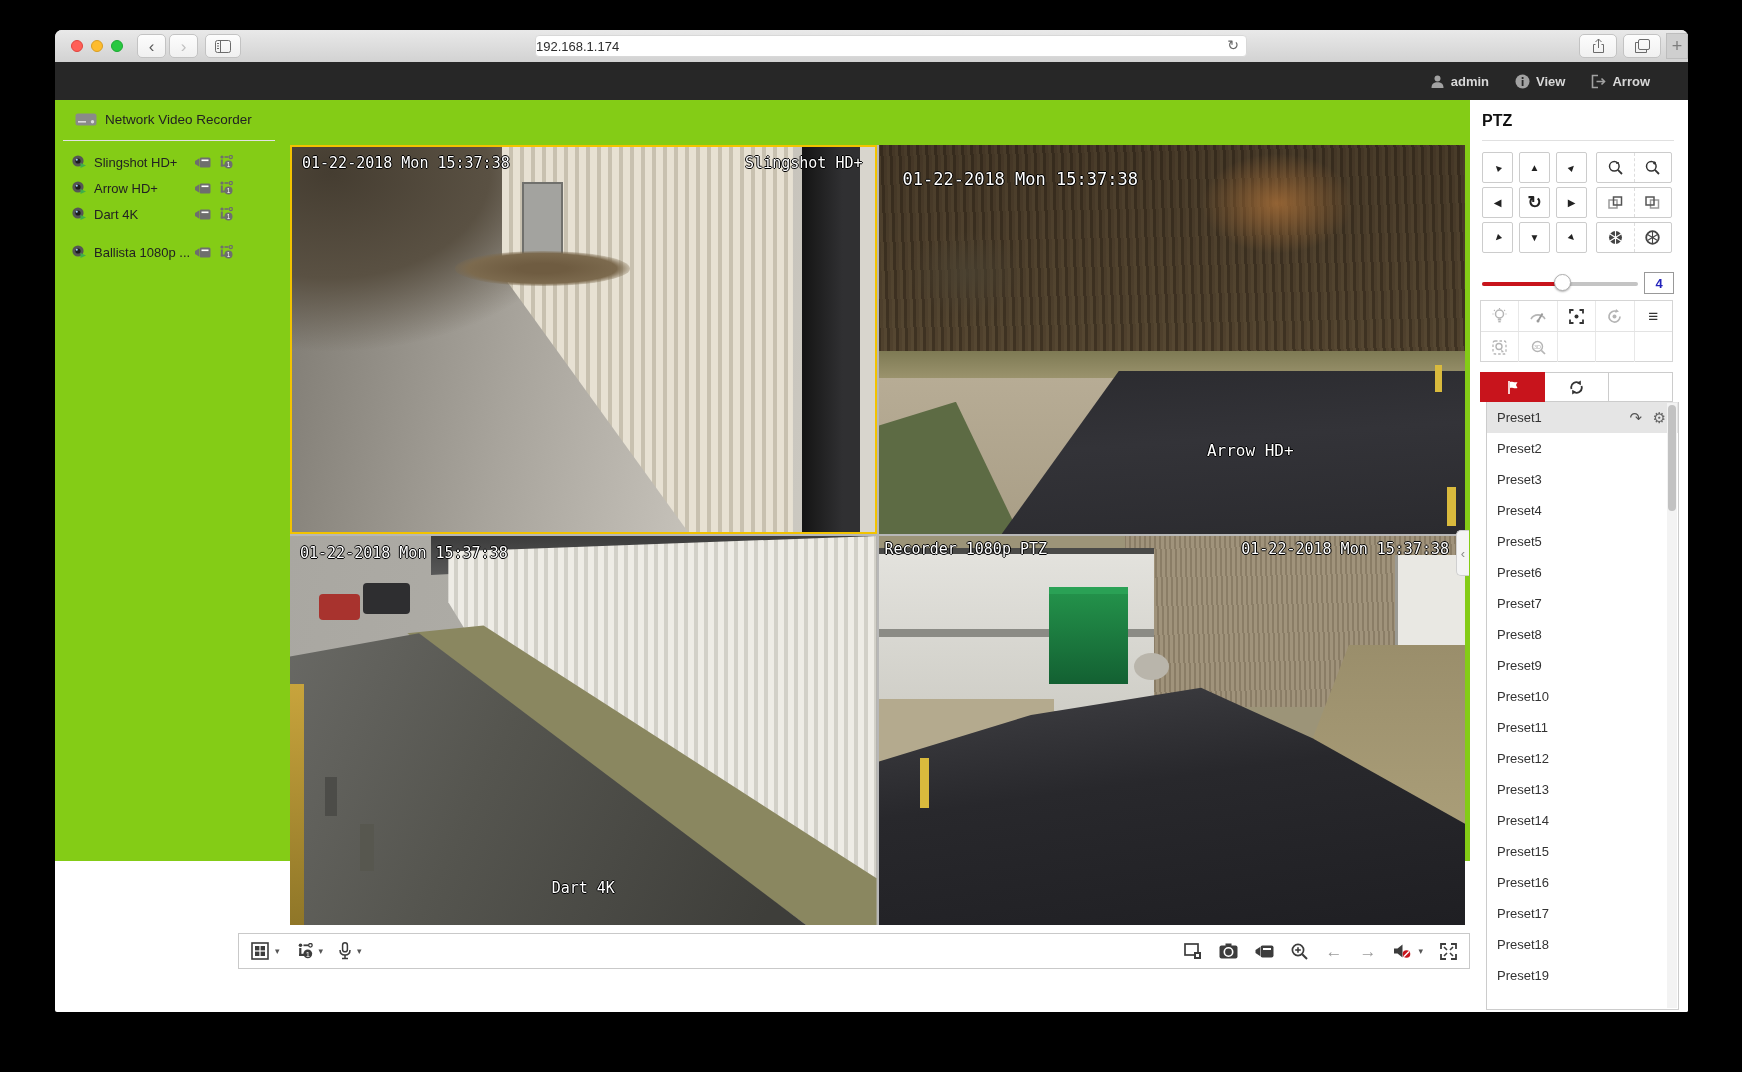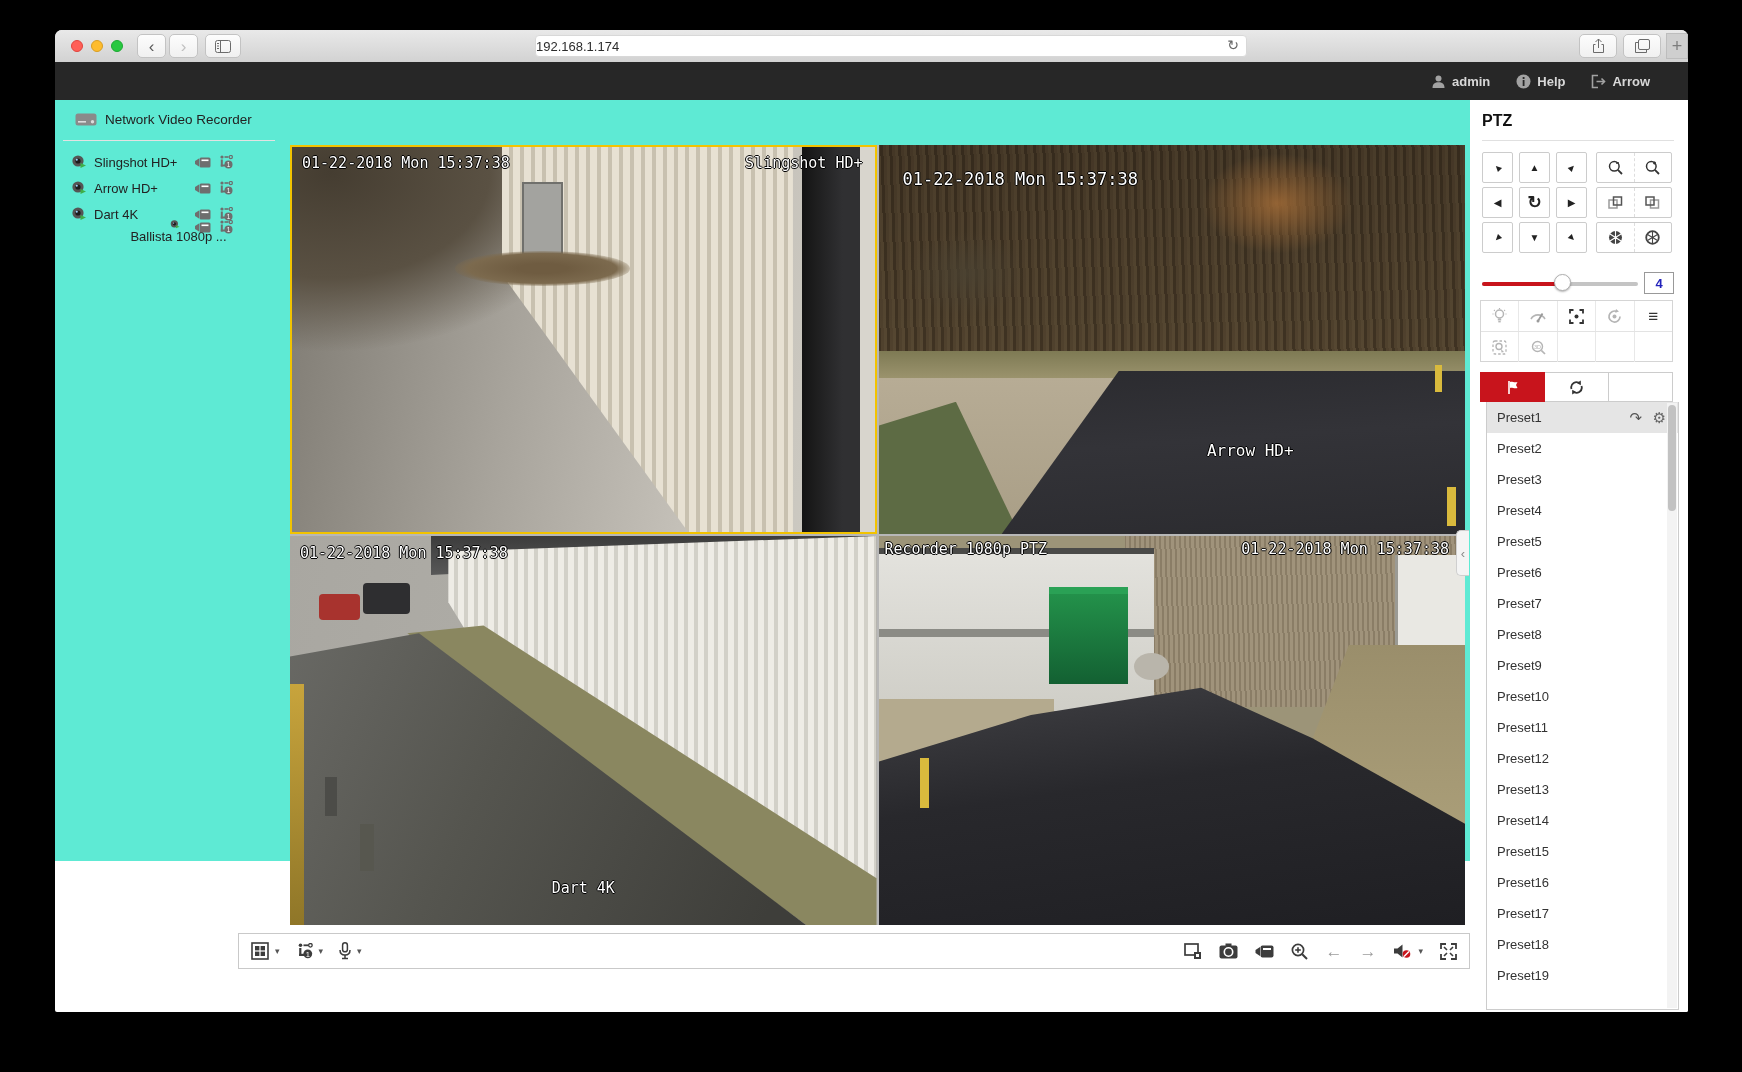--- a/index.html
+++ b/index.html
@@ -35,21 +35,21 @@
   .navbar{position:absolute;left:0;top:32px;width:100%;height:38px;background:#272727;}
   .nav-tabs{position:absolute;left:202px;top:0;height:38px;display:flex;}
   .nav-tab{height:38px;line-height:38px;padding:0 28px;min-width:66px;text-align:center;
            color:#e8e8e8;font-size:15px;font-weight:bold;cursor:pointer;}
   .nav-tab.active{background:#c8141c;color:#fff;}
   .nav-right{position:absolute;right:38px;top:0;height:38px;display:flex;align-items:center;gap:26px;}
   .nav-item{display:flex;align-items:center;gap:6px;color:#d8d8d8;font-size:13px;font-weight:bold;}
   .nav-item svg{display:block;}
 
   
-  .content{position:absolute;left:0;top:70px;width:100%;height:761px;background:#5eead4;}
+  .content{position:absolute;left:0;top:70px;width:100%;height:761px;background:#84cc16;}
 
   
   .nvr-header{position:absolute;left:20px;top:12px;display:flex;align-items:center;gap:8px;
               font-size:13.5px;color:#222;}
   .sidebar-divider{position:absolute;left:8px;top:40px;width:212px;height:1px;background:#e2e2e2;}
   .camera-row{position:absolute;left:16px;width:208px;height:24px;display:flex;align-items:center;cursor:pointer;}
   .camera-row .cam-label{margin-left:7px;font-size:13px;color:#222;white-space:nowrap;}
   .cam-icons{position:absolute;left:124px;display:flex;gap:7px;align-items:center;}
 
   
@@ -246,21 +246,21 @@
               <path d="M1.5 14 C1.5 9.8 4 8.3 7.5 8.3 C11 8.3 13.5 9.8 13.5 14 Z" fill="#a2a2a2"></path>
             </svg>
           <span>admin</span>
         </div>
         <div class="nav-item">
           <svg width="15" height="15" viewBox="0 0 15 15">
               <circle cx="7.5" cy="7.5" r="7" fill="#a2a2a2"></circle>
               <rect x="6.7" y="6" width="1.8" height="6" fill="#272727"></rect>
               <rect x="6.7" y="3" width="1.8" height="2" fill="#272727"></rect>
             </svg>
-          <span>Help</span>
+          <span>View</span>
         </div>
         <div class="nav-item">
           <svg width="15" height="15" viewBox="0 0 15 15">
               <path d="M7 1.5 H1.5 V13.5 H7" fill="none" stroke="#a2a2a2" stroke-width="1.6"></path>
               <path d="M5.5 7.5 H13" stroke="#a2a2a2" stroke-width="1.6"></path>
               <path d="M10.5 4.5 L13.5 7.5 L10.5 10.5" fill="none" stroke="#a2a2a2" stroke-width="1.6"></path>
             </svg>
           <span>Arrow</span>
         </div>
       </div>
@@ -346,21 +346,21 @@
               <circle cx="4" cy="2" r="1.6" fill="#6e6e6e"></circle>
               <rect x="6.5" y="1.2" width="4" height="1.6" fill="#6e6e6e"></rect>
               <circle cx="12.8" cy="2" r="1.6" fill="none" stroke="#6e6e6e" stroke-width="1.2"></circle>
               <rect x="2.8" y="4.5" width="2" height="7" fill="#6e6e6e"></rect>
               <rect x="2.8" y="9.5" width="5" height="2" fill="#6e6e6e"></rect>
               <circle cx="10.5" cy="9.5" r="4" fill="#6e6e6e"></circle>
               <text x="10.5" y="12" text-anchor="middle" font-size="6.5" fill="#fff" font-family="Liberation Sans, sans-serif">1</text>
             </svg>
         </span>
       </div>
-      <div class="camera-row" style="top:120px;flex-direction:column;">
+      <div class="camera-row" style="top:140px;">
         <svg width="16" height="14" viewBox="0 0 16 14">
             <circle cx="7" cy="6" r="5.6" fill="#555"></circle>
             <circle cx="7" cy="6" r="2.6" fill="#1c1c1c"></circle>
             <circle cx="5.8" cy="4.8" r="1" fill="#9fd0ff"></circle>
             <path d="M9.5 8 L15 10.5 L9.5 13 Z" fill="#3fae49"></path>
           </svg>
         <span class="cam-label">Ballista 1080p ...</span>
         <span class="cam-icons">
           <svg width="16" height="11" viewBox="0 0 16 11">
               <path d="M0 4 L4 1.5 L4 9.5 L0 7 Z" fill="#6e6e6e"></path>

